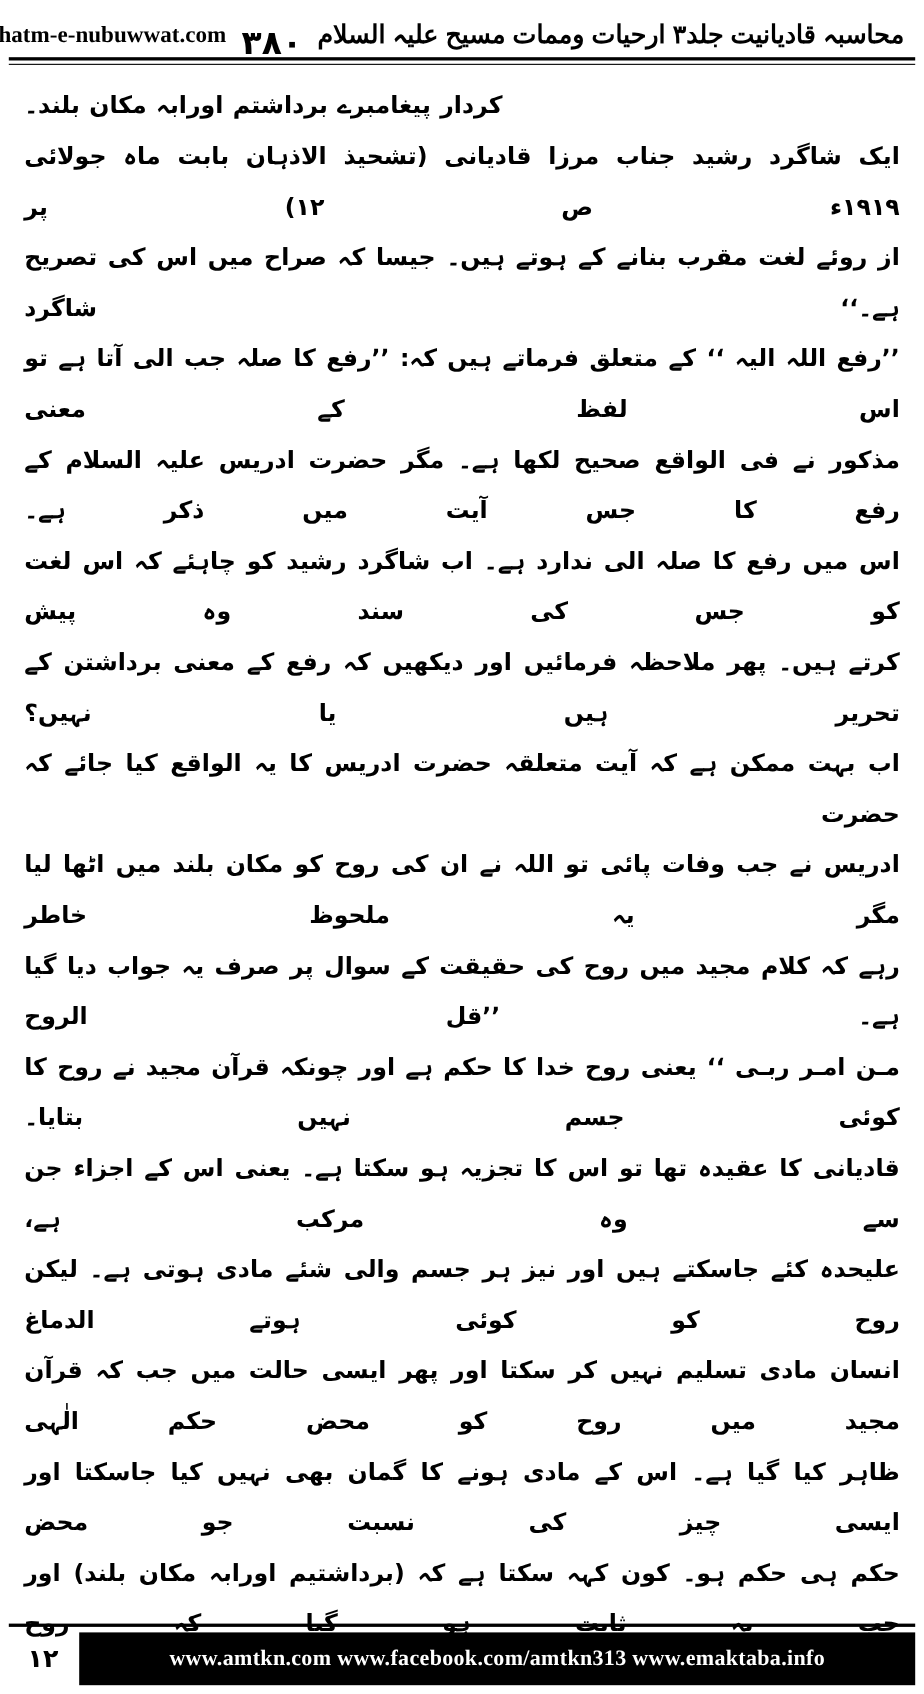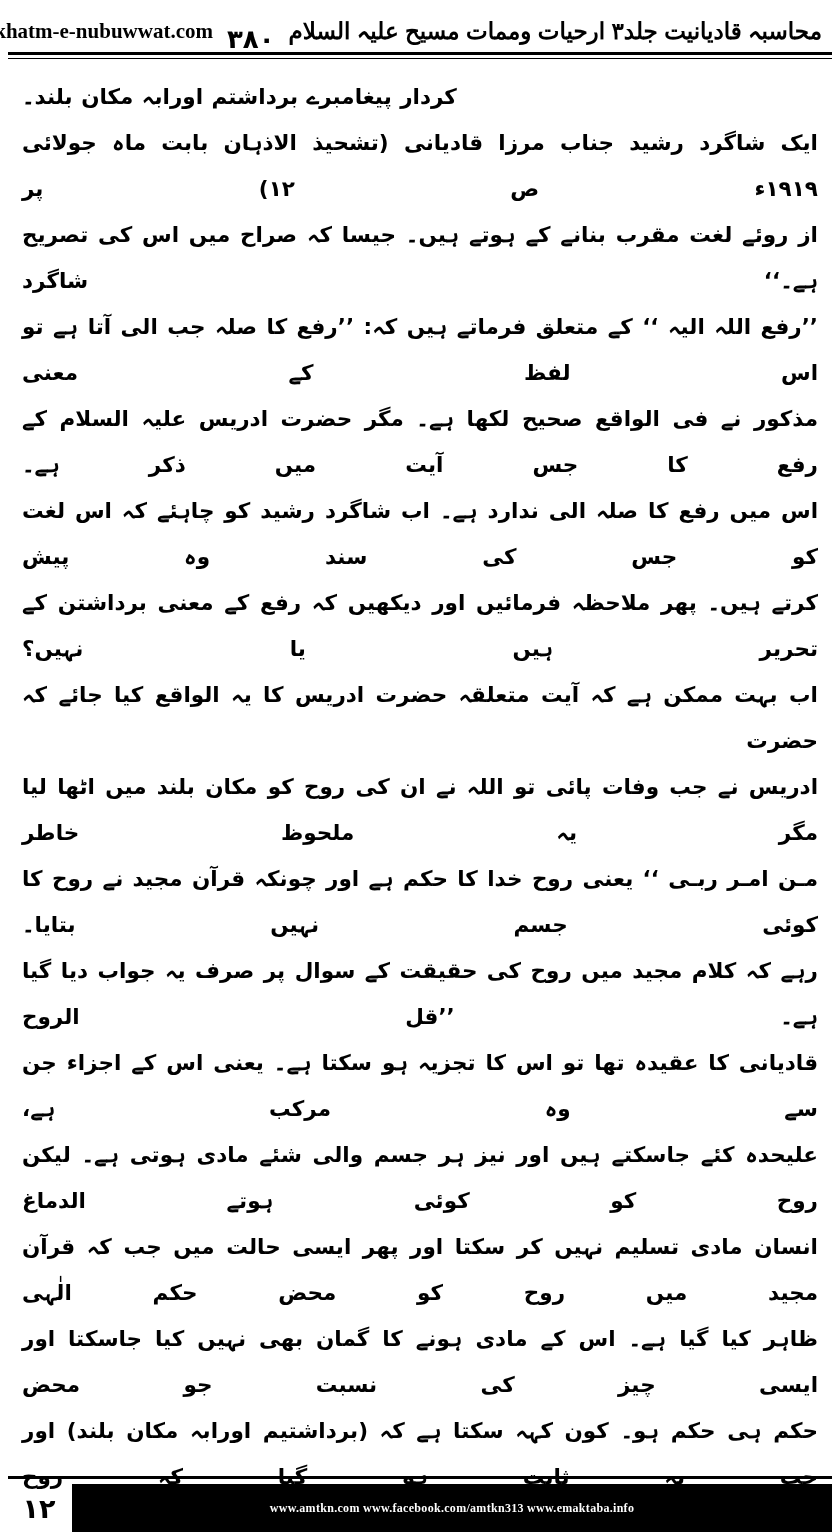--- a/index.html
+++ b/index.html
@@ -39,21 +39,21 @@
     font-family: Liberation Sans, sans-serif;
     font-size: 23px;
     font-weight: bold;
     line-height: 1.25;
     white-space: nowrap;
     direction: rtl;
     letter-spacing: 0px;
   }
   .header-page-no {
     font-family: "DejaVu Sans", sans-serif;
-    font-size: 26px;
+    font-size: 30px;
     font-weight: bold;
     padding: 0 14px;
     direction: rtl;
     margin-top: 16px;
   }
   .header-email {
     font-family: "Liberation Serif", serif;
     font-size: 21px;
     font-weight: bold;
     direction: ltr;
@@ -124,35 +124,35 @@
     left: 72px;
     right: 8px;
     top: 10px;
     height: 48px;
     background: #000;
     color: #fff;
     display: flex;
     align-items: center;
     justify-content: center;
     font-family: "Liberation Serif", serif;
-    font-size: 12px;
+    font-size: 20px;
     font-weight: bold;
     letter-spacing: 0.3px;
   }
   .footer-pageno {
     position: absolute;
     left: 14px;
     top: 10px;
     width: 50px;
     height: 48px;
     display: flex;
     align-items: center;
     justify-content: center;
     font-family: "DejaVu Sans", sans-serif;
-    font-size: 27px;
+    font-size: 23px;
     font-weight: bold;
     color: #000;
   }
 </style>
 </head>
 <body>
 
 <div class="page">
 
   <div class="header">
@@ -166,22 +166,22 @@
   <div class="content">
     <p class="para first-line">کردار پیغامبرے برداشتم اورابہ مکان بلند۔</p>
     <p class="para">ایک شاگرد رشید جناب مرزا قادیانی (تشحیذ الاذہان بابت ماہ جولائی ۱۹۱۹ء ص ۱۲) پر</p>
     <p class="para">از روئے لغت مقرب بنانے کے ہوتے ہیں۔ جیسا کہ صراح میں اس کی تصریح ہے۔‘‘ شاگرد</p>
     <p class="para">’’رفع اللہ الیہ ‘‘ کے متعلق فرماتے ہیں کہ: ’’رفع کا صلہ جب الی آتا ہے تو اس لفظ کے معنی</p>
     <p class="para">مذکور نے فی الواقع صحیح لکھا ہے۔ مگر حضرت ادریس علیہ السلام کے رفع کا جس آیت میں ذکر ہے۔</p>
     <p class="para">اس میں رفع کا صلہ الی ندارد ہے۔ اب شاگرد رشید کو چاہئے کہ اس لغت کو جس کی سند وہ پیش</p>
     <p class="para">کرتے ہیں۔ پھر ملاحظہ فرمائیں اور دیکھیں کہ رفع کے معنی برداشتن کے تحریر ہیں یا نہیں؟</p>
     <p class="para">اب بہت ممکن ہے کہ آیت متعلقہ حضرت ادریس کا یہ الواقع کیا جائے کہ حضرت</p>
     <p class="para">ادریس نے جب وفات پائی تو اللہ نے ان کی روح کو مکان بلند میں اٹھا لیا مگر یہ ملحوظ خاطر</p>
+    <p class="para">رہے کہ کلام مجید میں روح کی حقیقت کے سوال پر صرف یہ جواب دیا گیا ہے۔ ’’قل الروح</p>
     <p class="para">مـن امـر ربـی ‘‘ یعنی روح خدا کا حکم ہے اور چونکہ قرآن مجید نے روح کا کوئی جسم نہیں بتایا۔</p>
-    <p class="para">رہے کہ کلام مجید میں روح کی حقیقت کے سوال پر صرف یہ جواب دیا گیا ہے۔ ’’قل الروح</p>
     <p class="para">قادیانی کا عقیدہ تھا تو اس کا تجزیہ ہو سکتا ہے۔ یعنی اس کے اجزاء جن سے وہ مرکب ہے،</p>
     <p class="para">علیحدہ کئے جاسکتے ہیں اور نیز ہر جسم والی شئے مادی ہوتی ہے۔ لیکن روح کو کوئی ہوتے الدماغ</p>
     <p class="para">انسان مادی تسلیم نہیں کر سکتا اور پھر ایسی حالت میں جب کہ قرآن مجید میں روح کو محض حکم الٰہی</p>
     <p class="para">ظاہر کیا گیا ہے۔ اس کے مادی ہونے کا گمان بھی نہیں کیا جاسکتا اور ایسی چیز کی نسبت جو محض</p>
     <p class="para">حکم ہی حکم ہو۔ کون کہہ سکتا ہے کہ (برداشتیم اورابہ مکان بلند) اور جب یہ ثابت ہو گیا کہ روح</p>
 
   </div>
 
   <div class="footer">
     <div class="footer-rule"></div>

